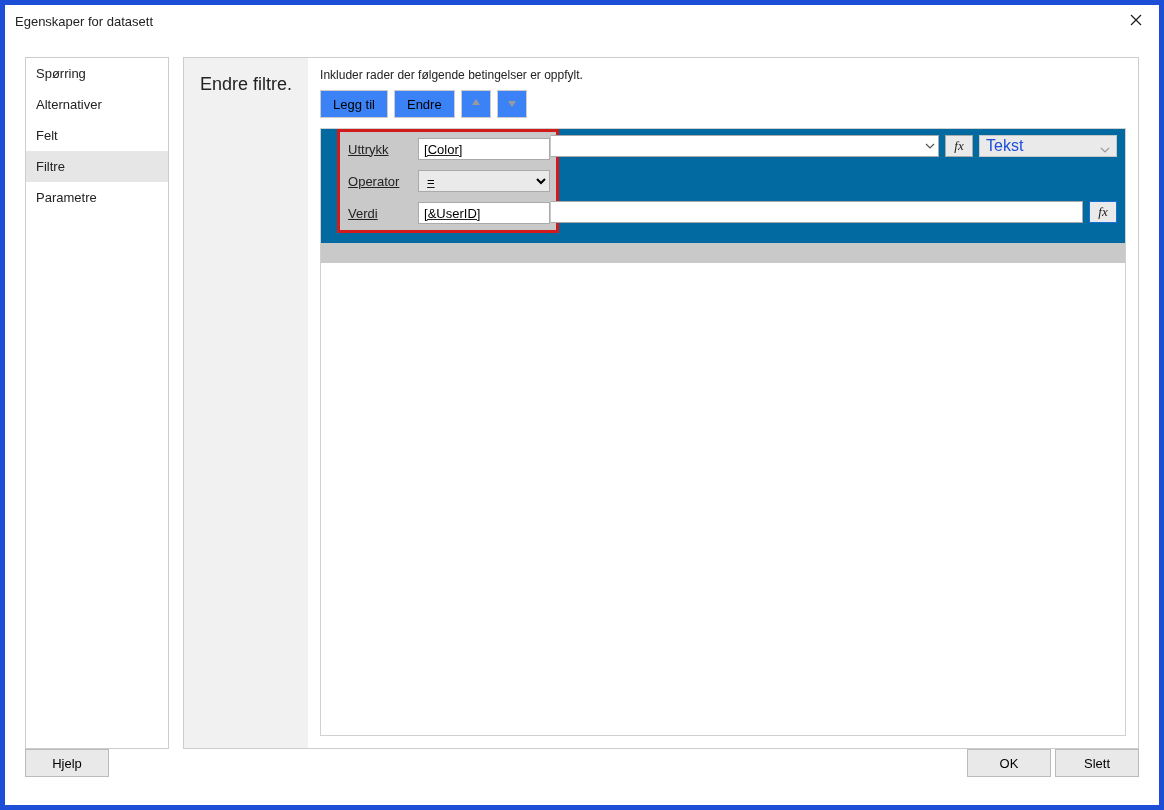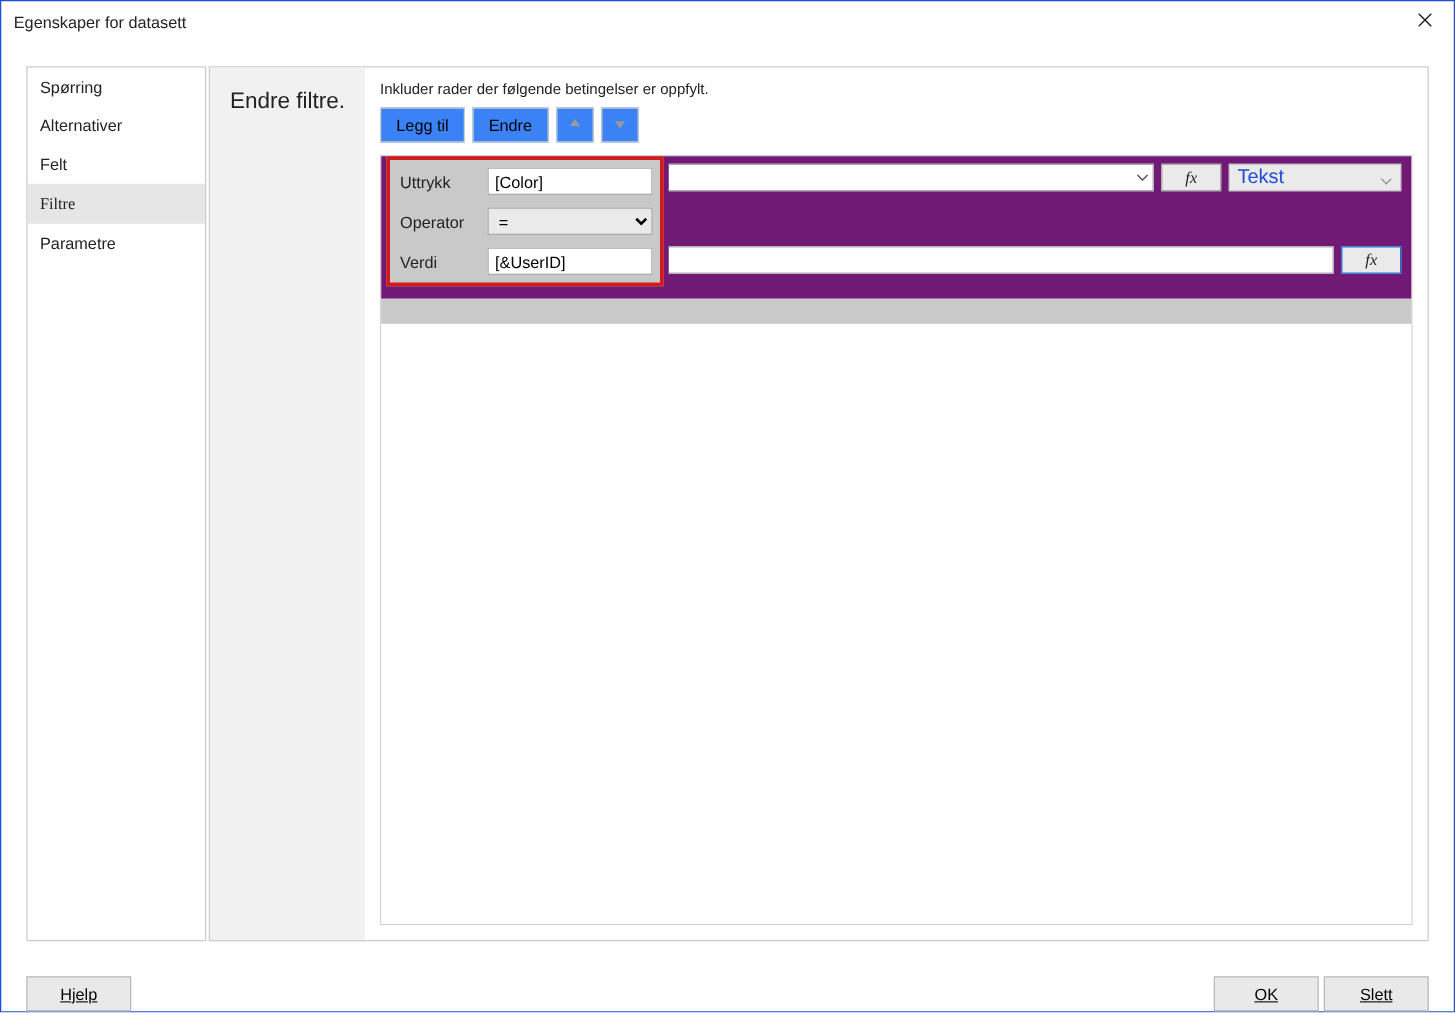--- a/index.html
+++ b/index.html
@@ -1,55 +1,55 @@
 <!DOCTYPE html>
 <html><head>
 <meta charset="utf-8">
 <style>
   * { box-sizing: border-box; }
   html, body { margin:0; padding:0; font-family:"Segoe UI", Tahoma, sans-serif; font-size:13px; color:#222; background:#fff; }
-  .window { width:1164px; height:810px; border:1px solid #1d4ed8; position:relative; display:flex; flex-direction:column; background:#fff; }
+  .window { width:1164px; height:810px; border:5px solid #1d4ed8; position:relative; display:flex; flex-direction:column; background:#fff; }
   .titlebar { height:32px; display:flex; align-items:center; justify-content:space-between; padding:0 0 0 10px; }
   .titlebar .title { font-size:13px; }
   .titlebar .close { width:46px; height:32px; display:flex; align-items:center; justify-content:center; cursor:pointer; }
   .titlebar .close svg { width:12px; height:12px; }
-  .body-area { flex:1; display:flex; padding:20px 20px 0 20px; gap:2px; min-height:0; }
+  .body-area { flex:1; display:flex; padding:20px 20px 0 20px; gap:14px; min-height:0; }
   .sidebar { width:144px; border:1px solid #ccc; background:#fff; display:flex; flex-direction:column; }
   .sidebar .nav-item { padding:8px 10px; cursor:pointer; font-size:13px; }
-  .sidebar .nav-item.active { background:#e6e6e6;font-family:Liberation Serif, serif; }
+  .sidebar .nav-item.active { background:#e6e6e6; }
   .main-panel { flex:1; border:1px solid #ccc; display:flex; flex-direction:row; min-width:0; }
   .panel-header { background:#f1f1f1; padding:16px 16px 36px 16px; font-size:18px; font-weight:400; }
   .panel-body { flex:1; padding:10px 12px 12px 12px; display:flex; flex-direction:column; min-height:0; }
   .instruction { font-size:12px; margin-bottom:8px; }
   .toolbar { display:flex; gap:6px; margin-bottom:10px; }
   .btn { background:#3b82f6; border:1px solid #ccc; padding:5px 12px; font-size:13px; cursor:pointer; }
   .btn.icon-btn { width:30px; height:28px; padding:0; display:flex; align-items:center; justify-content:center; }
   .btn.disabled { color:#9a9a9a; }
   .filter-area { border:1px solid #d0d0d0; flex:1; display:flex; flex-direction:column; background:#fff; min-height:0; }
-  .filter-row-group { background:#701a75; padding:0 8px 10px 4px; }
+  .filter-row-group { background:#0369a1; padding:0 8px 10px 16px;text-decoration:underline; }
   .hl-box { border:3px solid #d11a1a; padding:6px 6px 6px 8px; width:222px; background:#c9c9c9; margin-bottom:0; }
   .filter-grid { display:grid; grid-template-columns:70px 1fr; row-gap:10px; align-items:center; }
   .lbl { font-size:13px; color:#222; }
   .inp { width:100%; height:22px; border:1px solid #aaa; background:#fff; padding:0 5px; font-size:13px; font-family:inherit; }
   .sel { width:100%; height:22px; border:1px solid #aaa; background:#eaeaea; padding:0 4px; font-size:13px; font-family:inherit; }
   .row-wrap { position:relative; }
   .overlay-row { position:absolute; display:flex; align-items:center; gap:6px; }
   .expr-row { top:6px; left:230px; right:8px; height:22px; }
   .expr-row .combowrap { flex:1; position:relative; }
   .expr-row .combowrap input { width:100%; height:22px; border:1px solid #aaa; border-left:none; padding:0 24px 0 5px; font-size:13px; }
   .expr-row .combowrap .chev { position:absolute; right:4px; top:4px; pointer-events:none; }
-  .fx-btn { width:48px; height:22px; border:1px solid #aaa; background:#eaeaea; display:flex; align-items:center; justify-content:center; cursor:pointer; font-style:italic; font-family:"Times New Roman",serif; font-size:13px; }
+  .fx-btn { width:28px; height:22px; border:1px solid #aaa; background:#eaeaea; display:flex; align-items:center; justify-content:center; cursor:pointer; font-style:italic; font-family:"Times New Roman",serif; font-size:13px; }
   .fx-btn.sel-blue { border:1px solid #1a6fd1; }
   .type-sel { width:138px; height:22px; border:1px solid #c7c7c7; background:#eaeaea; color:#1d4ed8; padding:0 22px 0 6px; font-size:16px; position:relative; display:flex; align-items:center; }
   .type-sel .chev { position:absolute; right:6px; top:5px; }
   .val-row { top:72px; left:230px; right:8px; height:22px; }
   .val-row input { flex:1; height:22px; border:1px solid #aaa; border-left:none; padding:0 5px; font-size:13px; }
   .filter-bottompad { height:20px; background:#c9c9c9; }
   .filter-whitespace { flex:1; background:#fff; }
-  .footer { height:56px; display:flex; align-items:flex-end; justify-content:space-between; padding:0 20px;text-decoration:underline; }
+  .footer { height:56px; display:flex; align-items:flex-start; justify-content:space-between; padding:0 20px; }
   .footer .right { display:flex; gap:4px; }
   .footer .fbtn { width:84px; height:28px; background:#e9e9e9; border:1px solid #bbb; font-size:13px; cursor:pointer; }
   .chev svg { width:10px; height:10px; }
   .arrow-icon svg { width:12px; height:12px; }
 </style>
 </head>
 <body>
 
 <div class="window">
   <div class="titlebar">

